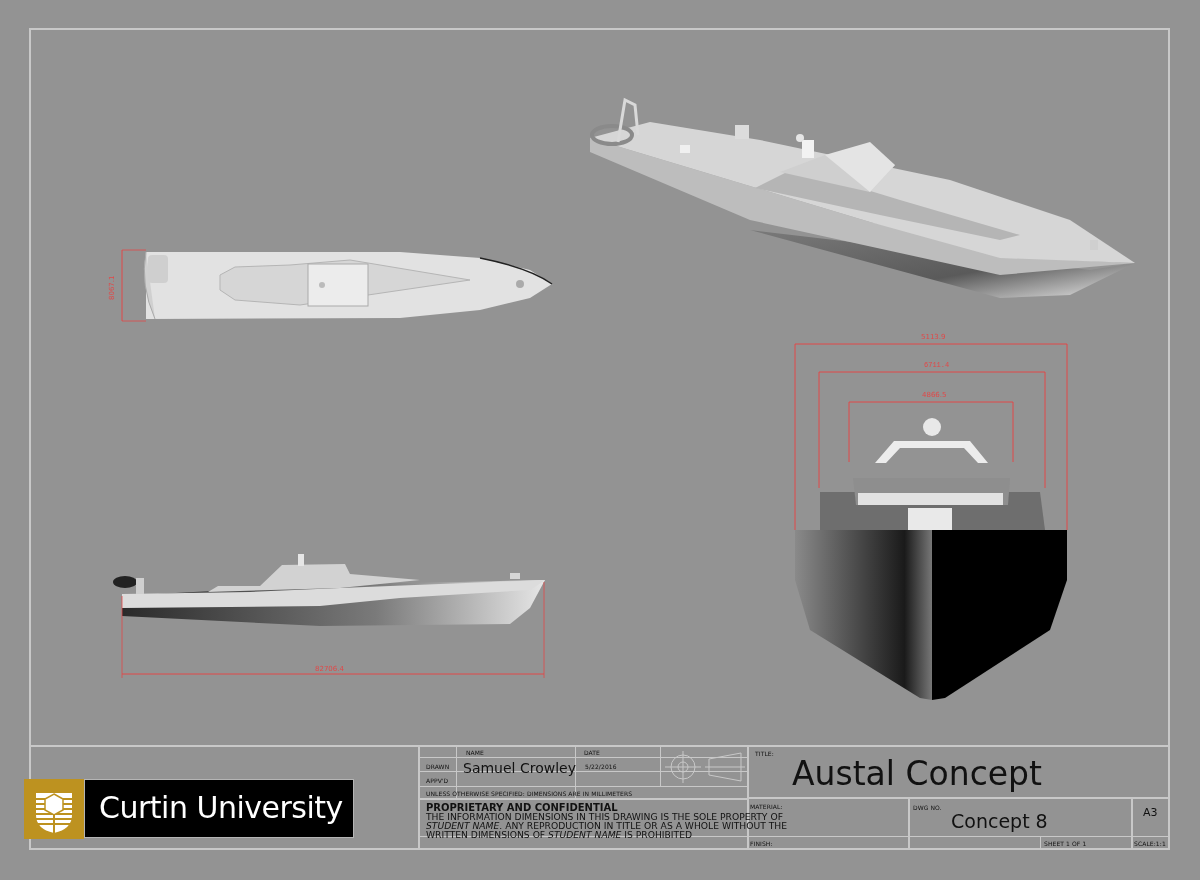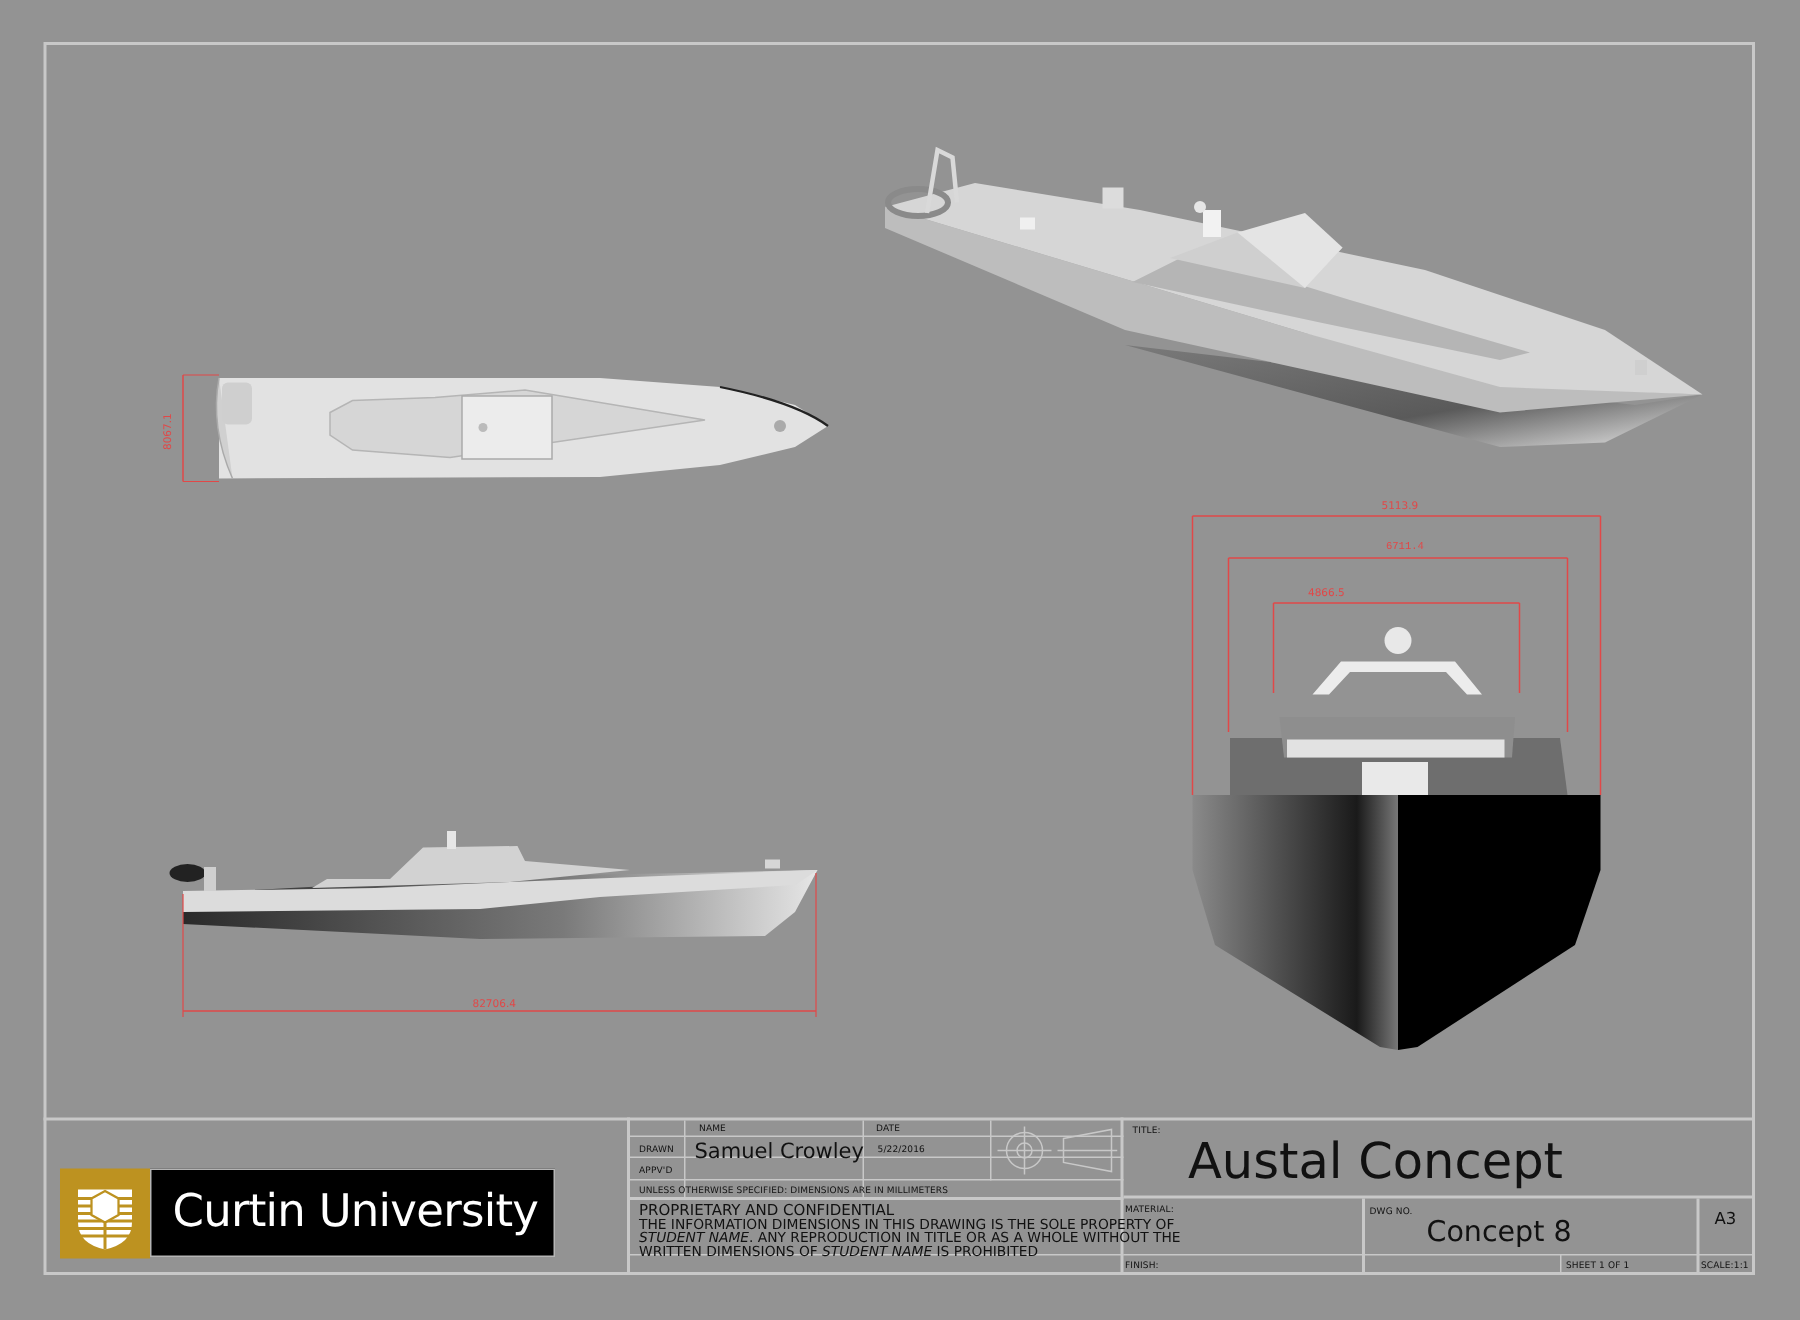--- a/index.html
+++ b/index.html
@@ -3,26 +3,26 @@
 <meta charset="utf-8">
 <style>
   html,body{margin:0;padding:0;}
   body{width:1200px;height:880px;background:#939393;position:relative;overflow:hidden;font-family:"DejaVu Sans",sans-serif;}
   .abs{position:absolute;}
   .frame{position:absolute;left:29px;top:28px;width:1141px;height:822px;border:2px solid #c8c8c8;box-sizing:border-box;}
   .line{position:absolute;background:#c8c8c8;}
   .tb-text{position:absolute;color:#111;white-space:nowrap;}
   .tiny{font-size:6px;letter-spacing:0.1px;}
   .small{font-size:14px;}
-  .logo{position:absolute;left:40px;top:779px;width:330px;height:60px;text-decoration:underline;}
+  .logo{position:absolute;left:24px;top:779px;width:330px;height:60px;text-decoration:underline;}
   .logo-gold{position:absolute;left:0;top:0;width:60px;height:60px;background:#bd9220;}
   .logo-black{position:absolute;left:60px;top:0;width:270px;height:59px;background:#000;border:1px solid #b5b5b5;box-sizing:border-box;}
   .logo-text{position:absolute;left:14px;top:10px;color:#fff;font-size:30px;font-family:"DejaVu Sans",sans-serif;letter-spacing:-0.5px;}
   .dim-text{position:absolute;color:#e14848;font-size:7px;white-space:nowrap;}
-  .prop-title{font-weight:normal;font-size:10px;}
+  .prop-title{font-weight:bold;font-size:10px;}
   .prop-body{font-size:9.2px;line-height:9px;}
 </style>
 </head>
 <body>
 
 <div class="frame"></div>
 
 <svg class="abs" style="left:570px;top:80px;" width="580" height="240">
   <defs>
     <linearGradient id="isoHull" x1="0" y1="0" x2="1" y2="1">
@@ -115,21 +115,21 @@
   <polygon points="40,162 260,162 265,200 40,200" fill="#6e6e6e"></polygon>
   <polygon points="73,148 230,148 228,175 76,175" fill="#8e8e8e"></polygon>
   <rect x="78" y="163" width="145" height="12" fill="#e2e2e2"></rect>
   <rect x="128" y="178" width="44" height="22" fill="#e9e9e9"></rect>
 
   <polygon points="15,200 152,200 152,370 140,368 30,300 15,250" fill="url(#frontLeft)"></polygon>
   <polygon points="152,200 287,200 287,250 270,300 165,368 152,370" fill="#000"></polygon>
 </svg>
 <div class="dim-text" style="left:921px;top:333px;">5113.9</div>
 <div class="dim-text" style="left:924px;top:361px;font-family:Liberation Mono, monospace;">6711.4</div>
-<div class="dim-text" style="left:872px;top:391px;">4866.5</div>
+<div class="dim-text" style="left:922px;top:391px;">4866.5</div>
 
 <div class="line" style="left:29px;top:745px;width:1141px;height:2px;"></div>
 
 <div class="line" style="left:418px;top:745px;width:2px;height:105px;"></div>
 
 <div class="line" style="left:420px;top:757px;width:329px;height:1px;"></div>
 <div class="line" style="left:420px;top:771px;width:329px;height:1px;"></div>
 <div class="line" style="left:420px;top:786px;width:329px;height:1px;"></div>
 <div class="line" style="left:420px;top:798px;width:329px;height:2px;"></div>
 <div class="line" style="left:420px;top:836px;width:329px;height:1px;"></div>

